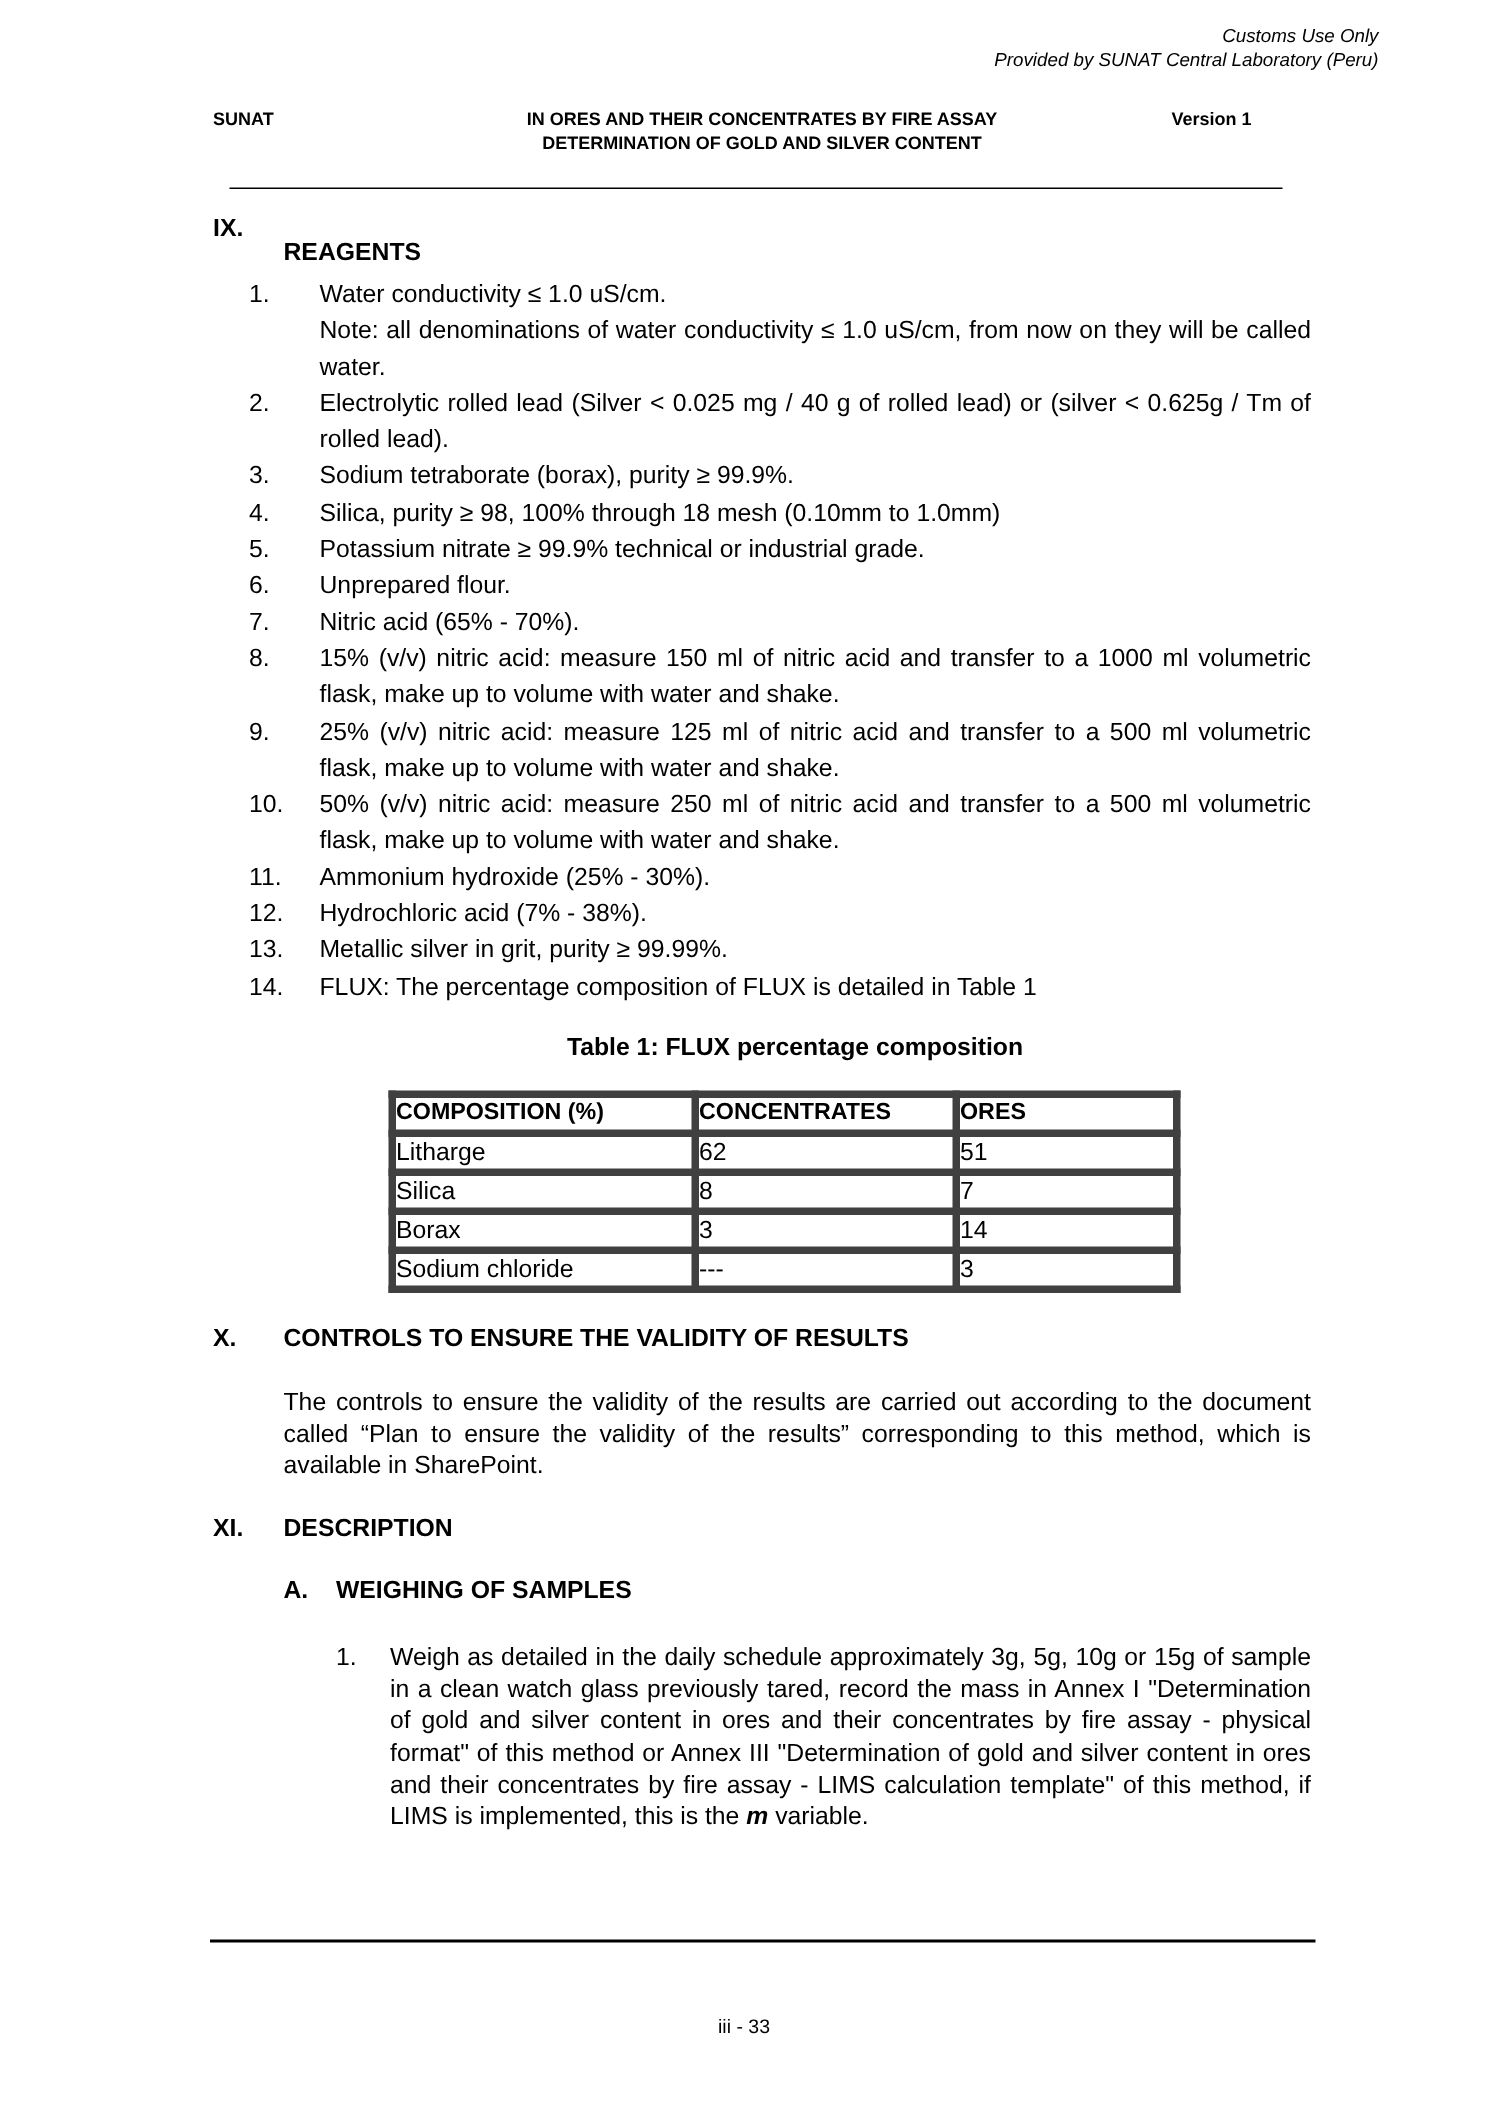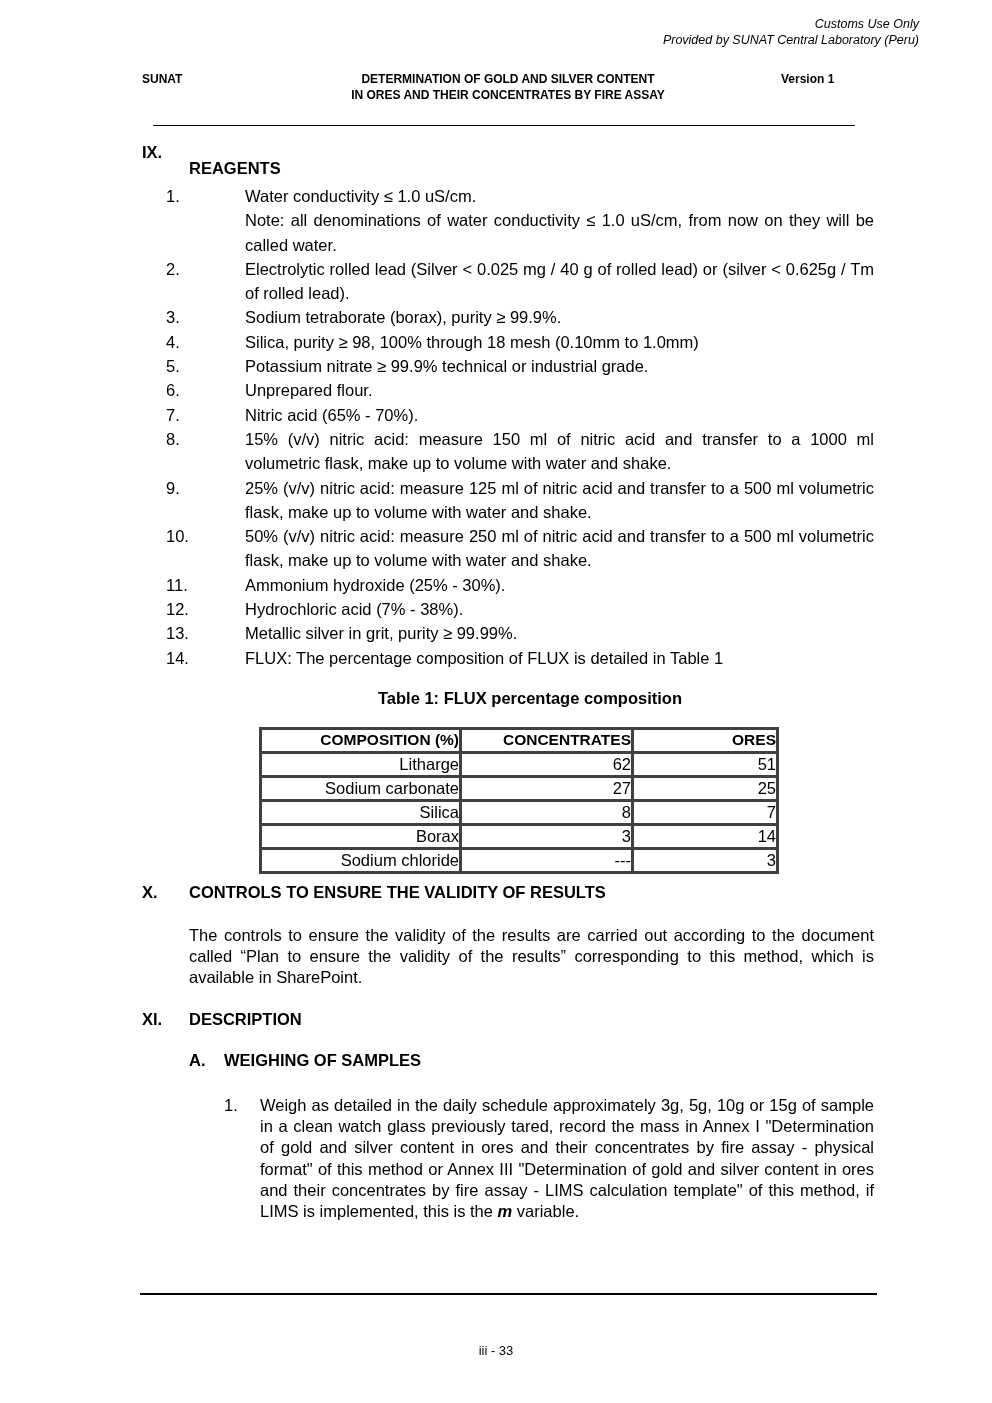--- a/index.html
+++ b/index.html
@@ -11,45 +11,45 @@
   .hdr-left { left: 142px; top: 71px; }
   .hdr-center { left: 300px; width: 416px; top: 71px; text-align: center; }
   .hdr-right { left: 781px; top: 71px; }
   .rule-top { left: 153px; top: 125px; width: 702px; height: 0; border-top: 1.5px solid #000; }
   .rule-bottom { left: 140px; top: 1293px; width: 737px; height: 0; border-top: 2.5px solid #000; }
   .sec-num { font-weight: bold; font-size: 16.5px; }
   .sec-title { font-weight: bold; font-size: 16.5px; }
   .list { left: 166px; top: 184px; width: 708px; font-size: 16.5px; line-height: 24.3px; }
   .li { display: flex; }
   .li .n { width: 47px; flex: none; }
-  .li .t { flex: 1; text-align: justify; margin-left: 32px; }
+  .li .t { flex: 1; text-align: justify; }
   .tcap { left: 250px; width: 560px; top: 689px; text-align: center; font-weight: bold; font-size: 16.5px; }
   table.flux { position: absolute; left: 259px; top: 727px; border-collapse: collapse; font-size: 16.5px; }
-  table.flux th, table.flux td { border: 3px solid #404040; padding: 0; text-align: right; line-height: 20.5px; height: 21px; }
+  table.flux th, table.flux td { border: 5px solid #404040; padding: 0; text-align: left; line-height: 20.5px; height: 21px; }
   table.flux th { font-weight: bold; font-size: 15.5px; }
   .para { left: 189px; top: 925px; width: 685px; font-size: 16.5px; line-height: 21px; text-align: justify; }
   .sub { left: 189px; top: 1051px; font-weight: bold; font-size: 16.5px; }
   .sub .n { display: inline-block; width: 35px; }
   .step { left: 224px; top: 1095px; width: 650px; font-size: 16.5px; line-height: 21.2px; display: flex; }
   .step .n { width: 36px; flex: none; }
   .step .t { flex: 1; text-align: justify; }
   .pageno { left: 0; width: 992px; top: 1343px; text-align: center; font-size: 13px; }
 </style>
 </head>
 <body>
 
 <div class="abs customs">
   <div>Customs Use Only</div>
   <div>Provided by SUNAT Central Laboratory (Peru)</div>
 </div>
 
 <div class="abs hdr hdr-left">SUNAT</div>
 <div class="abs hdr hdr-center">
+  <div>IN ORES AND THEIR CONCENTRATES BY FIRE ASSAY</div>
   <div>DETERMINATION OF GOLD AND SILVER CONTENT</div>
-  <div>IN ORES AND THEIR CONCENTRATES BY FIRE ASSAY</div>
 </div>
 <div class="abs hdr hdr-right">Version 1</div>
 <div class="abs rule-top"></div>
 
 <div class="abs sec-num" style="left:142px; top:143px;">IX.</div>
 <div class="abs sec-title" style="left:189px; top:143px;margin-top:16px;">REAGENTS</div>
 
 <div class="abs list">
   <div class="li">
     <span class="n">1.</span>
@@ -121,25 +121,20 @@
       <th style="width:142px">ORES</th>
     </tr>
   </thead>
   <tbody>
     <tr>
       <td>Litharge</td>
       <td>62</td>
       <td>51</td>
     </tr>
     <tr>
-      <td>Sodium carbonate</td>
-      <td>27</td>
-      <td>25</td>
-    </tr>
-    <tr>
       <td>Silica</td>
       <td>8</td>
       <td>7</td>
     </tr>
     <tr>
       <td>Borax</td>
       <td>3</td>
       <td>14</td>
     </tr>
     <tr>

